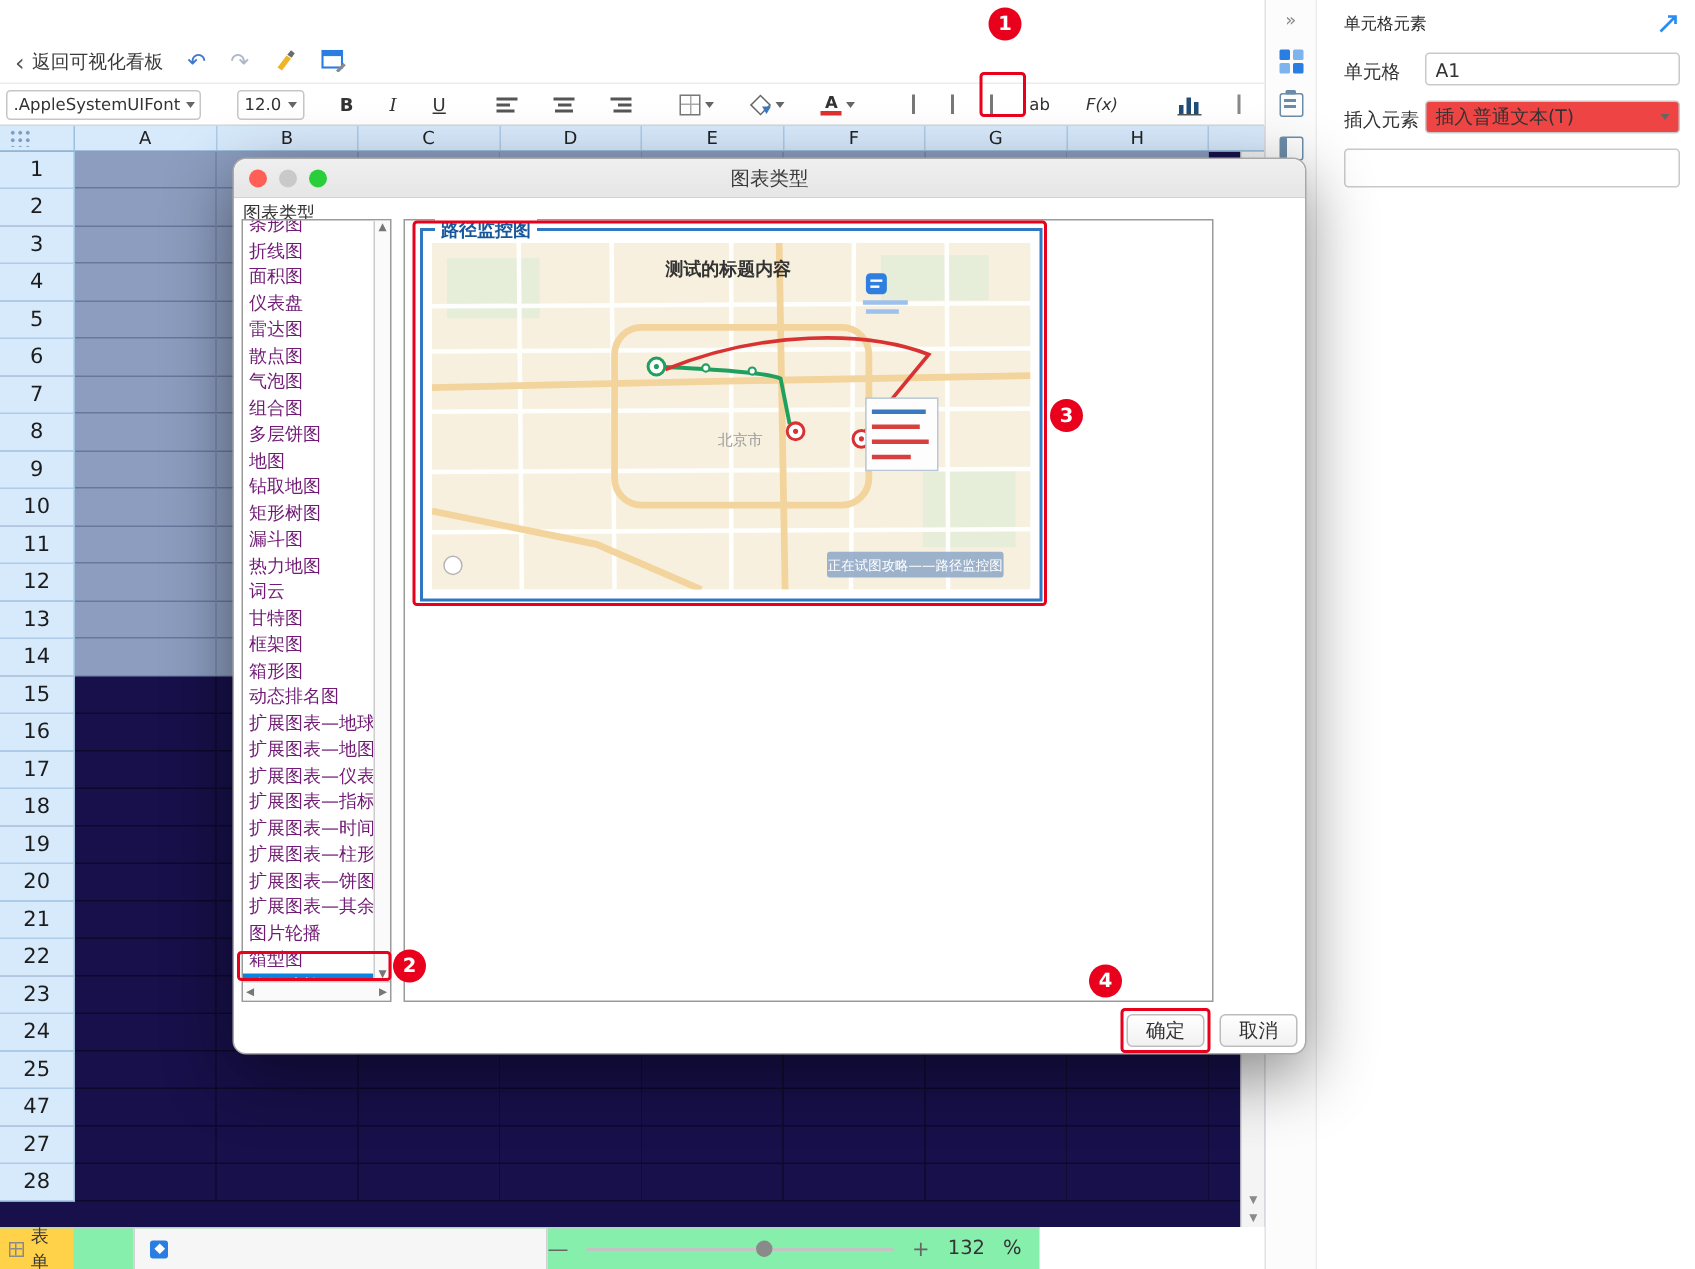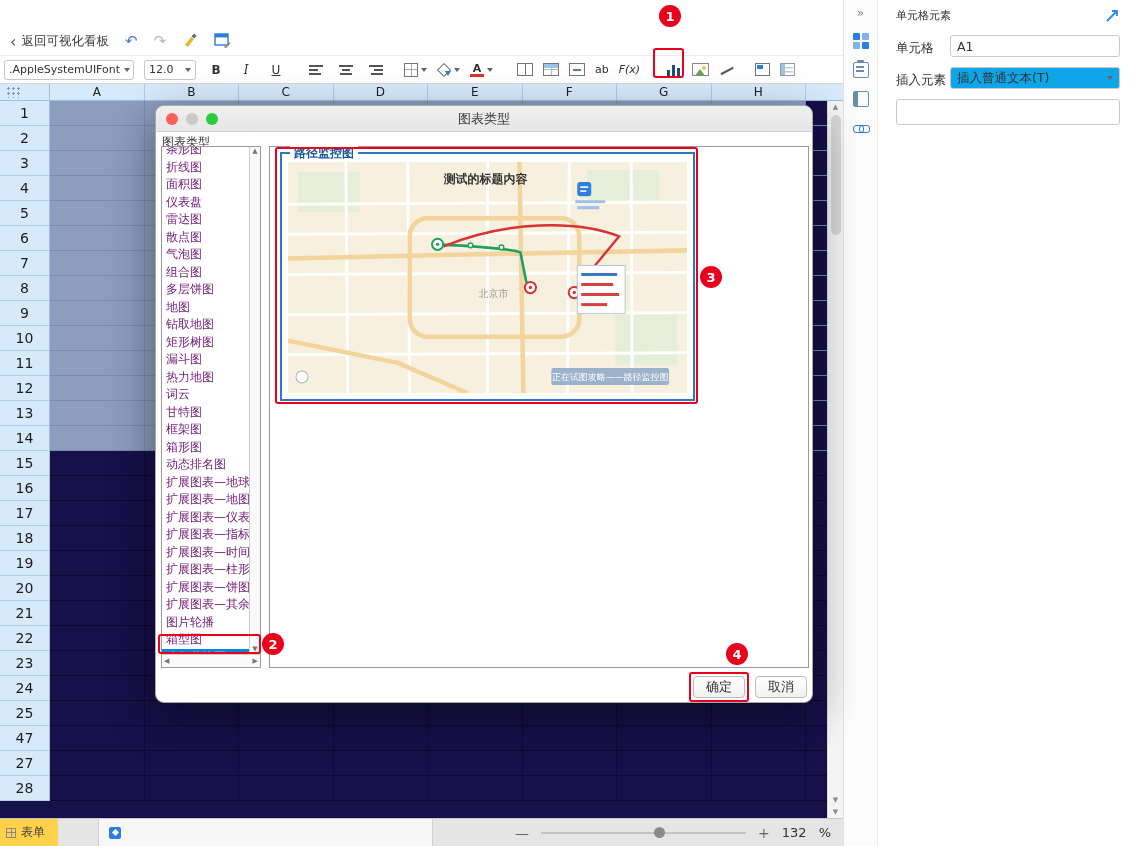--- a/index.html
+++ b/index.html
@@ -21,21 +21,21 @@
   .titlebar-right { margin-left:auto; margin-right:14px; color:#444; font-size:13px; }
 
   
   .toolbar1 { position:absolute; left:0; top:28px; width:843px; height:28px; background:#fff; border-bottom:1px solid #ececec; display:flex; align-items:center; padding:0 10px; gap:16px; }
   .back-btn { display:flex; align-items:center; gap:5px; color:#3a3a3a; font-size:12.5px; cursor:pointer; }
   .back-btn .chev { font-size:16px; color:#555; line-height:1; }
   .tb-ico { font-size:15px; line-height:1; cursor:pointer; }
   .undo { color:#3f78cf; } .redo { color:#aeb8c6; }
 
   
-  .toolbar2 { position:absolute; left:0; top:56px; width:843px; height:28px; background:#fff; border-bottom:1px solid #d6d6d6; display:flex; align-items:center; padding:0 4px; gap:10px; font-size:12px; }
+  .toolbar2 { position:absolute; left:0; top:56px; width:843px; height:28px; background:#fff; border-bottom:1px solid #d6d6d6; display:flex; align-items:center; padding:0 4px; gap:24px; font-size:12px; }
   .select-box { height:20px; border:1px solid #c6c6c6; border-radius:3px; background:#fff; display:flex; align-items:center; padding:0 4px; gap:4px; font-size:11px; color:#333; cursor:pointer; }
   .select-box .caret, .caret { width:0; height:0; border-left:3.5px solid transparent; border-right:3.5px solid transparent; border-top:4px solid #666; margin-left:auto; }
   .w-font { width:130px; } .w-size { width:52px; }
   .fmt-btn { width:20px; height:20px; display:flex; align-items:center; justify-content:center; color:#333; cursor:pointer; border-radius:3px; }
   .b { font-weight:bold; } .i { font-style:italic; font-family:"DejaVu Serif", serif; } .u { text-decoration:underline; }
   .bars { width:14px; display:flex; flex-direction:column; gap:2px; }
   .bars i { height:2px; background:#555; display:block; }
   .al-l i:nth-child(1){width:100%} .al-l i:nth-child(2){width:64%} .al-l i:nth-child(3){width:86%}
   .al-c i { margin:0 auto; } .al-c i:nth-child(1){width:100%} .al-c i:nth-child(2){width:64%} .al-c i:nth-child(3){width:86%}
   .al-r i { margin-left:auto; } .al-r i:nth-child(1){width:100%} .al-r i:nth-child(2){width:64%} .al-r i:nth-child(3){width:86%}
@@ -82,21 +82,21 @@
   .cells-inner { position:absolute; left:0; top:0; bottom:0; width:756px;
     background-image:repeating-linear-gradient(to right, transparent 0 93.5px, rgba(0,0,0,0.32) 93.5px 94.5px); }
   .srow.sel .cells-inner { background-color:#8c9dbf; background-image:repeating-linear-gradient(to right, transparent 0 93.5px, #7a8cae 93.5px 94.5px); }
   .srow.sel .rowcells { border-bottom-color:#7a8cae; }
   .vscroll { position:absolute; right:0; top:17px; bottom:0; width:16px; background:#f4f4f4; border-left:1px solid #ddd; display:flex; flex-direction:column; align-items:center; }
   .vscroll .arr { font-size:7px; color:#8a8a8a; line-height:12px; cursor:pointer; }
   .vscroll .thumb { width:10px; height:120px; background:#d6d6d6; border-radius:5px; margin-top:2px; cursor:pointer; }
   .vscroll .spacer { flex:1; }
 
   
-  .statusbar { position:absolute; left:0; top:818px; width:843px; height:28px; background:#e5e5e5; border-top:1px solid #c8c8c8; display:flex; align-items:center; }
+  .statusbar { position:absolute; left:0; top:818px; width:693px; height:28px; background:#86efac; border-top:1px solid #c8c8c8; display:flex; align-items:center; }
   .sheet-chip { height:100%; width:58px; background:#ffd24a; display:flex; align-items:center; gap:5px; padding:0 6px; cursor:pointer; }
   .chip-ico { width:10px; height:10px; background-image:linear-gradient(#8a8a8a,#8a8a8a),linear-gradient(#8a8a8a,#8a8a8a); background-size:100% 1px,1px 100%; background-position:center,center; background-repeat:no-repeat; border:1px solid #8a8a8a; }
   .sheet-chip span { font-size:12px; color:#3c3c3c; }
   .doc-tab { height:100%; margin-left:40px; width:335px; background:#f6f6f6; border-left:1px solid #d2d2d2; border-right:1px solid #d2d2d2; display:flex; align-items:center; gap:7px; padding:0 10px; }
   .doc-tab .gem { width:12px; height:12px; border-radius:2px; background:#2a7de1; position:relative; }
   .doc-tab .gem::after { content:""; position:absolute; left:3.5px; top:3.5px; width:5px; height:5px; background:#fff; transform:rotate(45deg); }
   .doc-tab span { font-size:12px; color:#555; white-space:nowrap; overflow:hidden; }
   .zoom-zone { margin-left:auto; display:flex; align-items:center; gap:12px; padding-right:12px; }
   .zoom-btn { color:#666; font-size:14px; cursor:pointer; }
   .slider { width:205px; height:2px; background:#c3c3c3; position:relative; cursor:pointer; }
@@ -121,26 +121,26 @@
 
   
   .right-panel { position:absolute; left:877px; top:0; width:253px; height:846px; background:#fff; border-left:1px solid #ececec; }
   .rp-head { display:flex; align-items:center; padding:8px 10px 6px 18px; }
   .rp-title { font-size:11px; color:#2b2b2b; font-weight:500; }
   .rp-expand { margin-left:auto; width:15px; height:15px; cursor:pointer; }
   .rp-body { padding:6px 10px 0 18px; }
   .field-row { display:flex; align-items:flex-end; margin-bottom:10px; }
   .field-label { width:54px; font-size:12.5px; color:#333; flex:0 0 54px; }
   .field-input { flex:1; height:22px; border:1px solid #c9c9c9; border-radius:3px; font-size:12.5px; color:#333; padding:0 6px; background:#fff; font-family:inherit; }
-  .field-select { flex:1; height:22px; border:1px solid #c9c9c9; border-radius:3px; background:#0ea5e9; display:flex; align-items:center; padding:0 6px; font-size:12.5px; color:#333; cursor:pointer; }
+  .field-select { flex:1; height:22px; border:1px solid #c9c9c9; border-radius:3px; background:#ef4444; display:flex; align-items:center; padding:0 6px; font-size:12.5px; color:#333; cursor:pointer; }
   .field-select .caret { margin-left:auto; }
   .wide-input { width:100%; height:26px; border:1px solid #c9c9c9; border-radius:3px; margin-top:3px; background:#fff; }
 
   
-  .dialog { position:absolute; left:155px; top:105px; width:658px; height:598px; background:#fff; border:1px solid #a9a9a9; border-radius:9px; box-shadow:0 14px 45px rgba(0,0,0,0.45); z-index:40; }
+  .dialog { position:absolute; left:155px; top:105px; width:716px; height:598px; background:#fff; border:1px solid #a9a9a9; border-radius:9px; box-shadow:0 14px 45px rgba(0,0,0,0.45); z-index:40; }
   .dlg-titlebar { height:26px; background:linear-gradient(#efefef,#e6e6e6); border-bottom:1px solid #cfcfcf; border-radius:9px 9px 0 0; position:relative; display:flex; align-items:center; justify-content:center; }
   .traffic { position:absolute; left:10px; top:7px; display:flex; gap:8px; }
   .traffic i { width:12px; height:12px; border-radius:50%; display:block; cursor:pointer; }
   .t-red { background:#ff5f57; } .t-grey { background:#c9c9c9; } .t-green { background:#2ace3a; }
   .dlg-title { font-size:13px; color:#3a3a3a; font-weight:500; }
   .dlg-body { position:relative; height:571px; }
   .dlg-label { position:absolute; left:6px; top:2px; font-size:12px; color:#333; }
   .chart-list { position:absolute; left:5px; top:14px; width:100px; height:522px; border:1px solid #9a9a9a; background:#fff; overflow:hidden; }
   .list-items { position:absolute; left:0; top:-6px; right:11px; }
   .chart-type { height:17.5px; line-height:17.5px; padding-left:4px; font-size:12px; color:#701a75; white-space:nowrap; overflow:hidden; cursor:pointer; }

